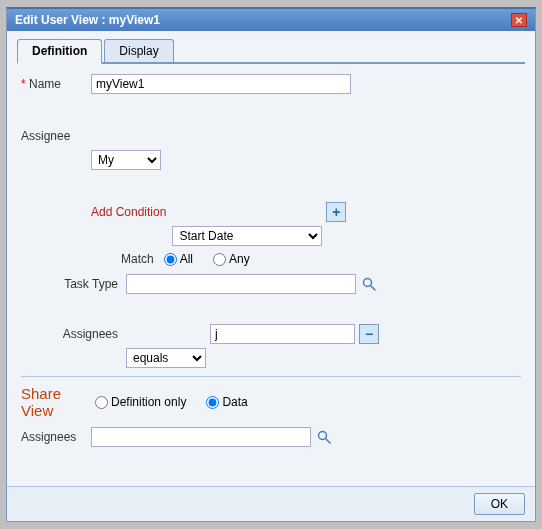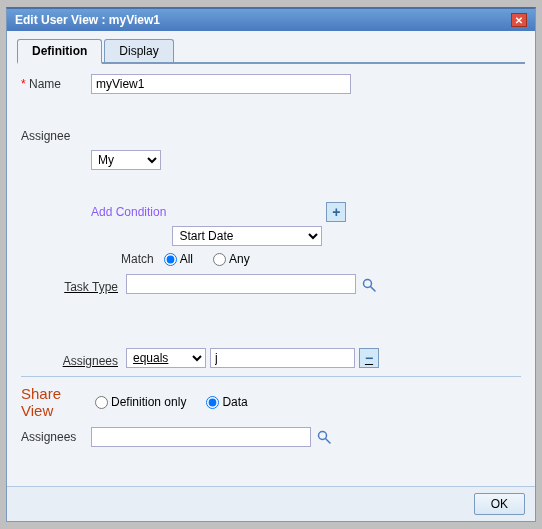--- a/index.html
+++ b/index.html
@@ -109,21 +109,21 @@
     .assignee-select {
       width: 70px;
     }
     .add-condition-section {
       display: flex;
       align-items: center;
       margin-bottom: 6px;
       padding-left: 70px;
     }
     .add-condition-label {
-      color: #8b5cf6;
+      color: #b91c1c;
       margin-right: 6px;
       font-size: 12px;
     }
     .condition-select {
       width: 150px;
     }
     .add-btn {
       width: 20px;
       height: 20px;
       background: #d0e8f8;
@@ -155,23 +155,22 @@
     .radio-item {
       display: flex;
       align-items: center;
       gap: 3px;
     }
     .condition-rows {
       padding-left: 30px;
     }
     .condition-row {
       display: flex;
-      align-items: flex-end;
+      align-items: center;
       margin-bottom: 6px;
-      text-decoration: underline;
     }
     .condition-field-label {
       width: 75px;
       text-align: right;
       padding-right: 8px;
       color: #333;
     }
     .condition-field-input {
       width: 230px;
     }

